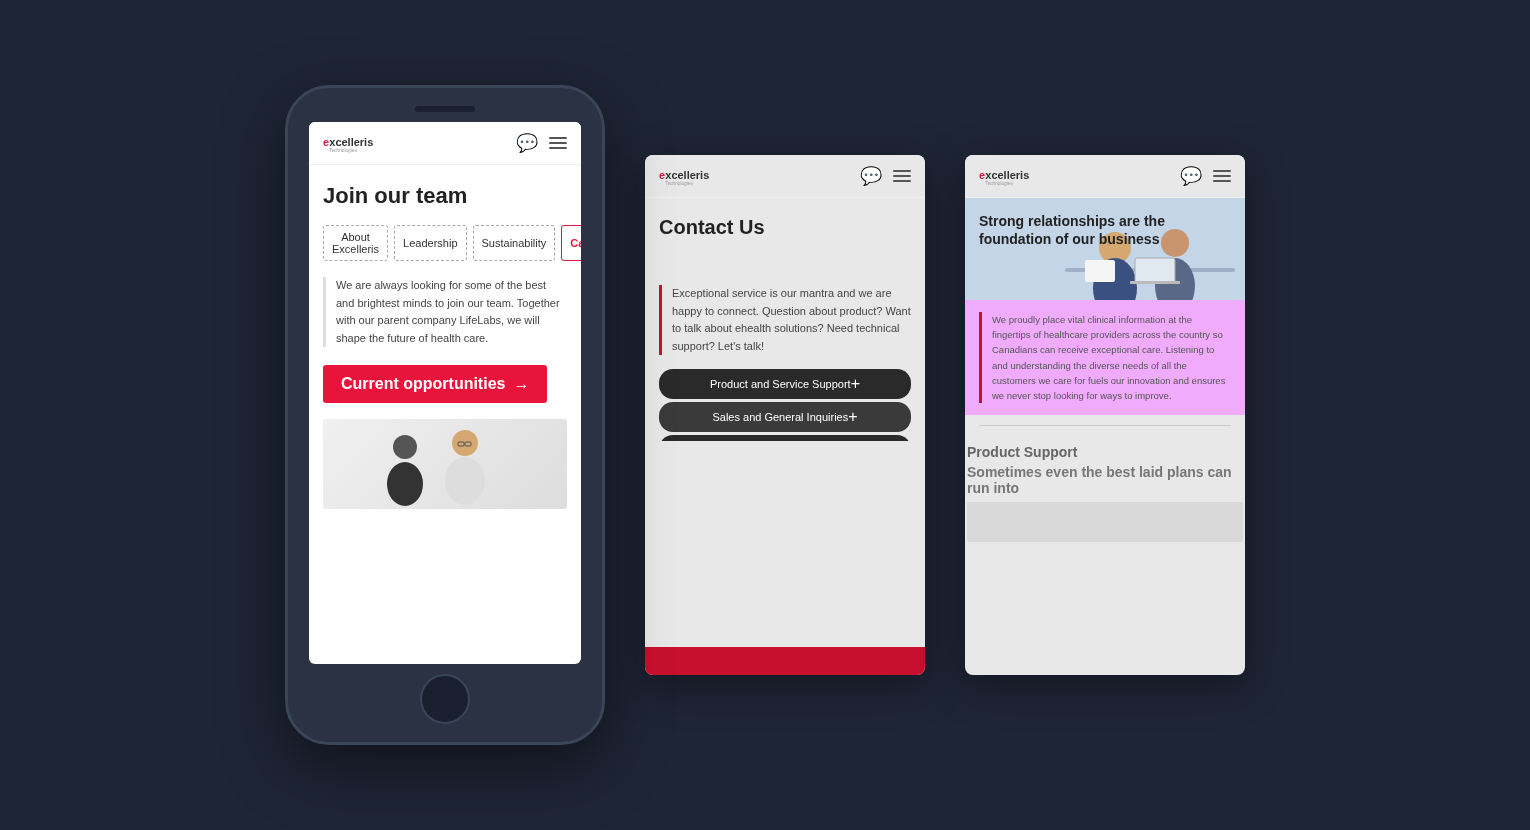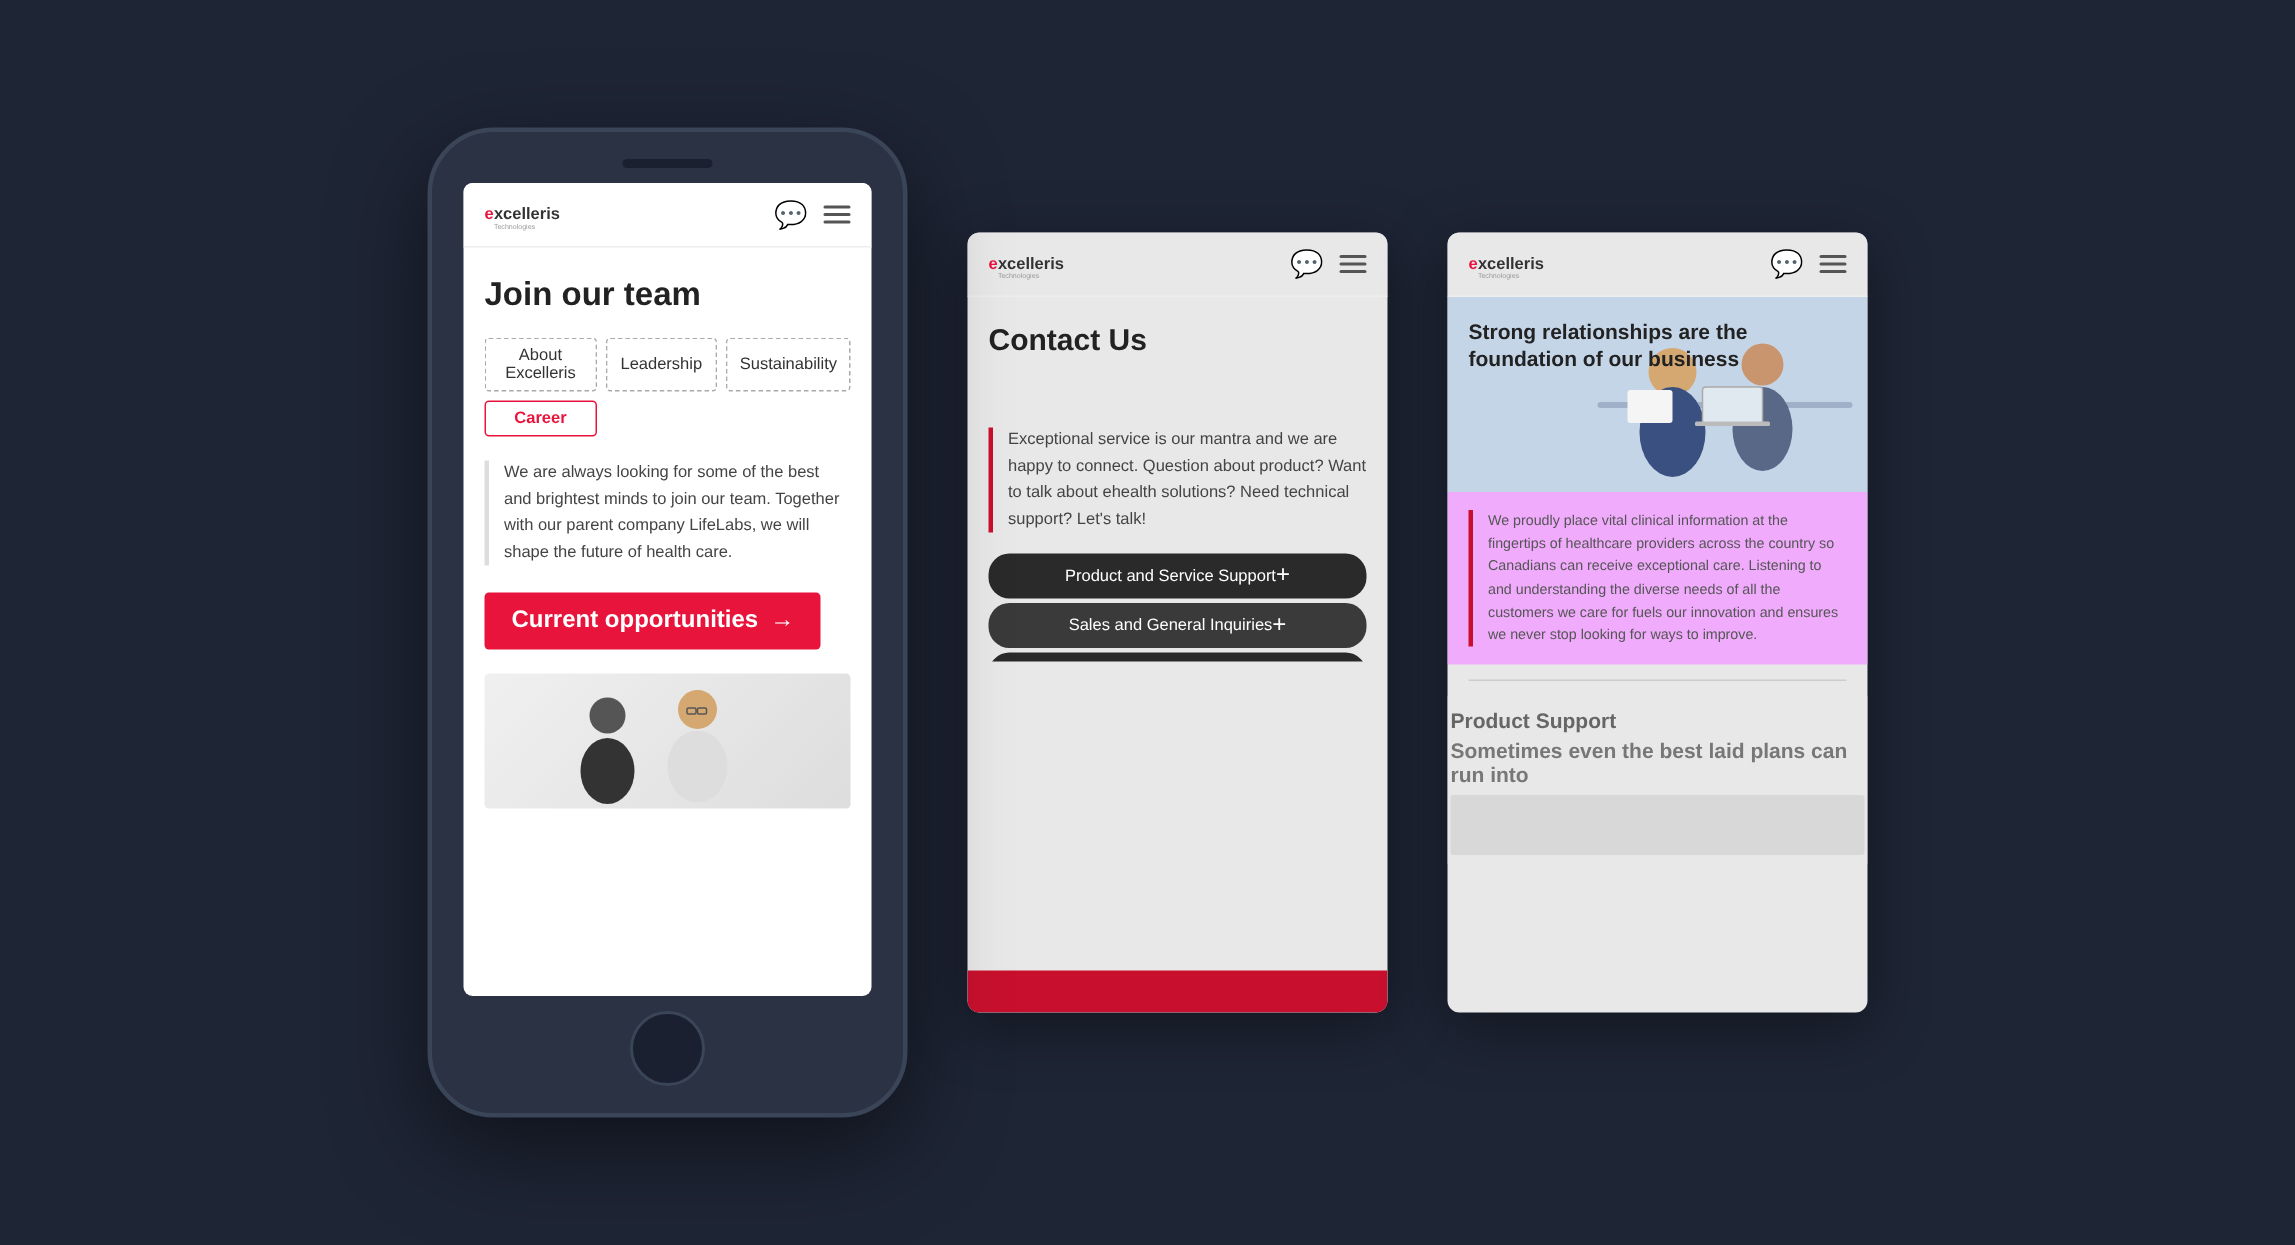--- a/index.html
+++ b/index.html
@@ -140,21 +140,21 @@
 
     .page-title {
       font-size: 22px;
       font-weight: 700;
       color: #222;
       margin-bottom: 16px;
     }
 
     .tag-grid {
       display: grid;
-      grid-template-columns: 1fr 1fr 1fr;
+      grid-template-columns: 1fr 1fr 1fr 1fr;
       gap: 6px;
       margin-bottom: 16px;
     }
 
     .tag-btn {
       border: 1px dashed #aaa;
       background: #fff;
       color: #333;
       font-size: 11px;
       padding: 5px 8px;
@@ -252,21 +252,21 @@
     }
 
     .screen2-footer {
       background: #c8102e;
       height: 28px;
       flex-shrink: 0;
       margin-top: auto;
     }
 
     .hero-image-area {
-      height: 130px;
+      height: 102px;
       background: linear-gradient(135deg, #c9d6e8 0%, #b8cce0 50%, #a8bcd8 100%);
       position: relative;
       overflow: hidden;
     }
 
     .hero-text-overlay {
       position: absolute;
       left: 14px;
       top: 14px;
       right: 80px;

